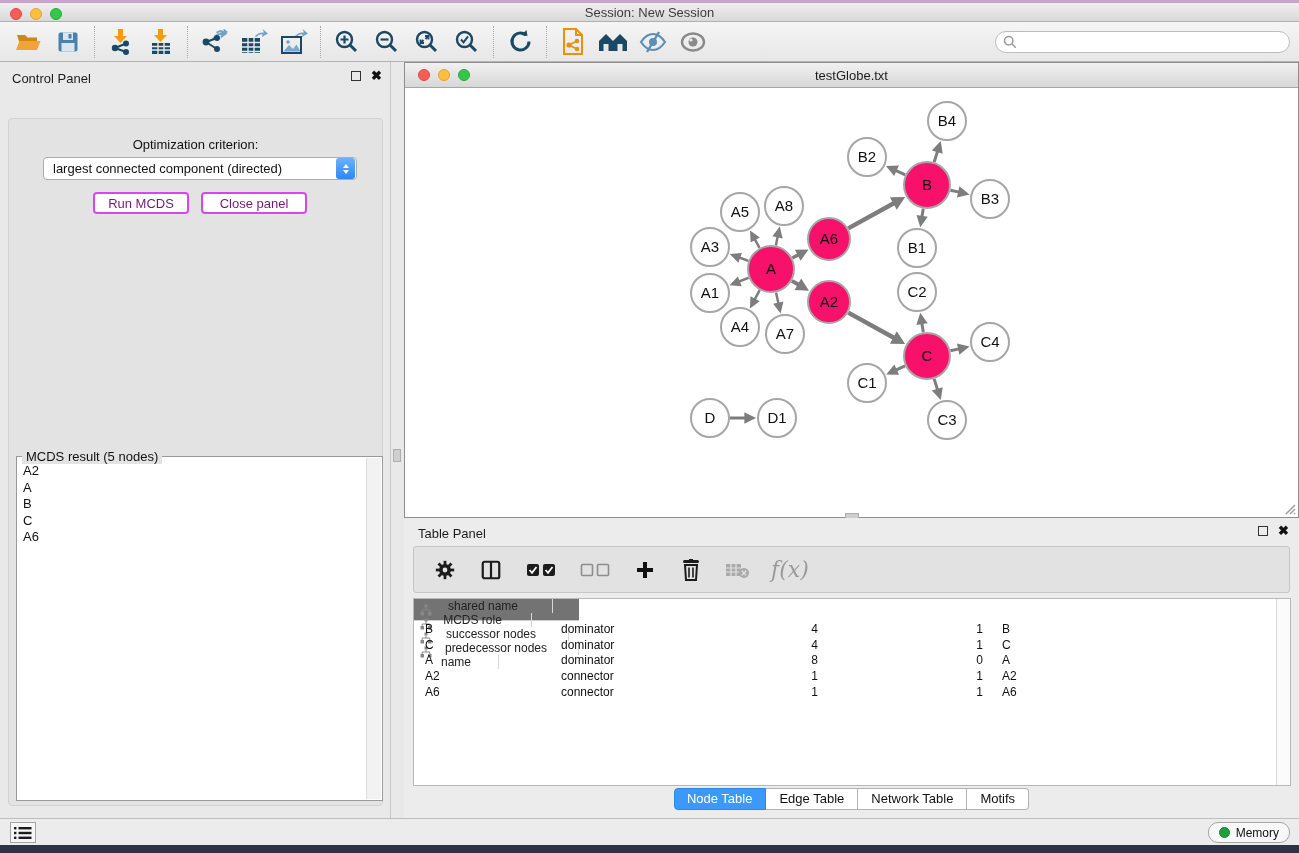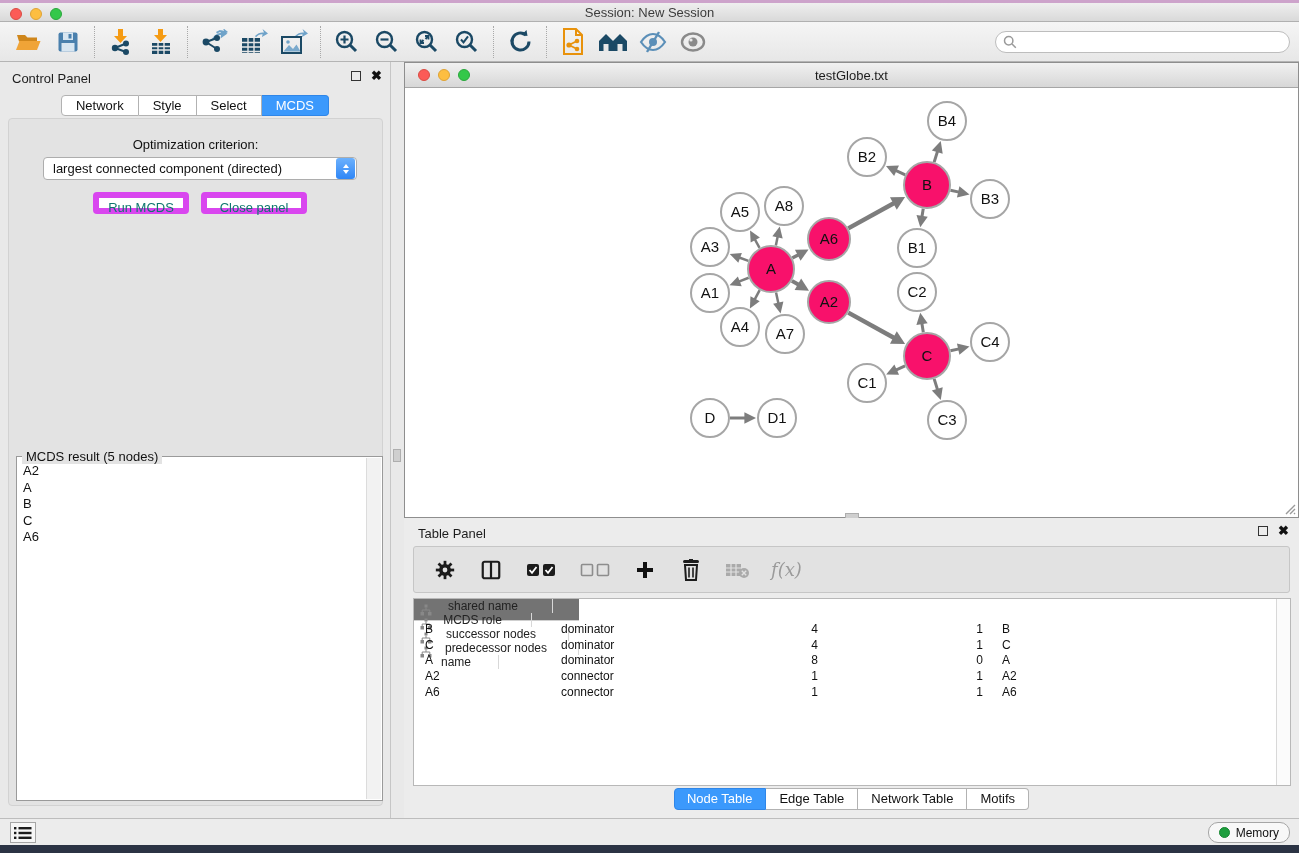--- a/index.html
+++ b/index.html
@@ -39,21 +39,21 @@
   .cp-tab:last-child { border-radius:0 4px 4px 0; }
   .cp-tab.active { background:#3b99fc; border-color:#2f86e8; color:#fff; }
 
   .cp-inner { position:absolute; left:8px; top:56px; width:375px; height:688px; background:#E3E3E3; border:1px solid #d2d2d2; border-radius:4px; }
   .opt-label { position:absolute; left:0; right:0; top:18px; text-align:center; font-size:13px; color:#111; }
   .criterion { position:absolute; left:34px; top:38px; width:314px; height:23px; background:#fff; border:1px solid #adadad; border-radius:4px; display:flex; align-items:center; }
   .criterion .value { padding-left:9px; font-size:13px; color:#111; flex:1; }
   .stepper { width:19px; height:21px; margin-right:1px; border-radius:3px; background:linear-gradient(#6cb1fd,#2f86f6); display:flex; flex-direction:column; align-items:center; justify-content:center; gap:2px; }
   .chev-up { width:0; height:0; border-left:3.5px solid transparent; border-right:3.5px solid transparent; border-bottom:4px solid #fff; }
   .chev-dn { width:0; height:0; border-left:3.5px solid transparent; border-right:3.5px solid transparent; border-top:4px solid #fff; }
-  .cp-btn { position:absolute; top:73px; height:22px; background:#fff; border:6px solid #d946ef; border-radius:4px; font-size:13px; color:#0f766e; text-align:center; line-height:20px; }
+  .cp-btn { position:absolute; top:73px; height:22px; background:#fff; border:2px solid #d946ef; border-radius:4px; font-size:13px; color:#701a75; text-align:center; line-height:20px; }
   .btn-run { left:84px; width:96px; }
   .btn-close { left:192px; width:106px; }
 
   .groupbox { position:absolute; left:7px; top:337px; width:367px; height:345px; border:1px solid #9a9a9a; background:#fff; }
   .groupbox-label { position:absolute; top:-8px; left:5px; background:#E3E3E3; padding:0 4px; font-size:13px; color:#111;text-align:center; }
   .result-list { position:absolute; left:3px; top:6px; right:20px; bottom:3px; font-size:13px; color:#111; }
   .result-list div { height:16.5px; line-height:16.5px; padding-left:3px; }
   .list-scroll { position:absolute; top:1px; right:1px; bottom:1px; width:15px; background:#F2F2F2; border-left:1px solid #dcdcdc; }
 
   .gutter-thumb { position:absolute; left:393px; top:449px; width:8px; height:13px; background:#cfcfcf; border:1px solid #aeaeae; }
@@ -66,21 +66,21 @@
   .net-canvas { position:absolute; left:0; top:25px; right:0; bottom:0; background:#fff; }
   .resize-grip { position:absolute; right:2px; bottom:2px; width:13px; height:13px; }
   .hsplit-thumb { position:absolute; left:440px; bottom:-2px; width:14px; height:6px; background:#cfcfcf; border:1px solid #aeaeae; }
 
   
   .table-panel { position:absolute; left:404px; top:518px; width:895px; height:300px; background:#ECECEC; }
   .tp-head { position:absolute; left:14px; top:8px; font-size:13px; color:#1d1d1d; }
   .tp-icons { position:absolute; right:10px; top:8px; display:flex; gap:10px; align-items:center; }
   .tp-toolbar { position:absolute; left:9px; top:28px; width:877px; height:47px; background:#E2E2E2; border:1px solid #c6c6c6; border-radius:3px; display:flex; align-items:center; gap:22px; padding-left:19px; }
   .tp-tool { display:flex; align-items:center; justify-content:center; width:24px; height:24px; }
-  .fx { font-family:"DejaVu Serif", serif; font-style:italic; font-size:18px; color:#9a9a9a; }
+  .fx { font-family:"DejaVu Serif", serif; font-style:italic; font-size:22px; color:#9a9a9a; }
 
   .grid { position:absolute; left:9px; top:80px; width:878px; height:188px; background:#fff; border:1px solid #b8b8b8; }
   .grid-scroll { position:absolute; top:0; right:0; bottom:0; width:14px; background:#FBFBFB; border-left:1px solid #d8d8d8; }
   .grid-header { position:absolute; left:0; top:0; height:22px; display:flex; background:#737373; border-bottom:1px solid #cfcfcf;flex-direction:column; }
   .gh-cell { position:relative; height:22px; border-right:1px solid #d8d8d8; display:flex; align-items:center; justify-content:center; font-size:12px; color:#222; }
   .gh-cell svg { position:absolute; left:6px; top:5px; }
   .grid-body { position:absolute; left:0; top:22px; right:14px; }
   .grid-row { display:flex; height:15.8px; align-items:center; font-size:12px; color:#111; }
   .gc { padding:0 8px; overflow:hidden; white-space:nowrap; }
   .gc.num { text-align:right; }
@@ -250,26 +250,20 @@
       </svg>
     <input type="text" placeholder="" style="">
   </div>
 </div>
 
 <div class="control-panel">
   <div class="panel-head">Control Panel</div>
   <div class="panel-icons">
     <span class="float-glyph"></span>
     <span class="close-glyph">✖</span>
-  </div>
-  <div class="cp-tabs">
-    <div class="cp-tab">Network</div>
-    <div class="cp-tab">Style</div>
-    <div class="cp-tab">Select</div>
-    <div class="cp-tab active">MCDS</div>
   </div>
   <div class="cp-inner">
     <div class="opt-label">Optimization criterion:</div>
     <div class="criterion">
       <span class="value">largest connected component (directed)</span>
       <span class="stepper">
           <span class="chev-up"></span>
           <span class="chev-dn"></span>
         </span>
     </div>

